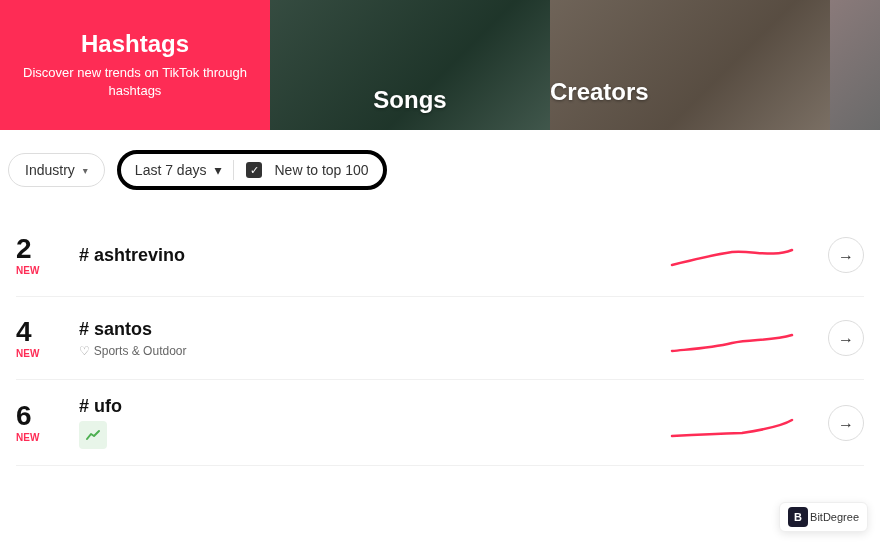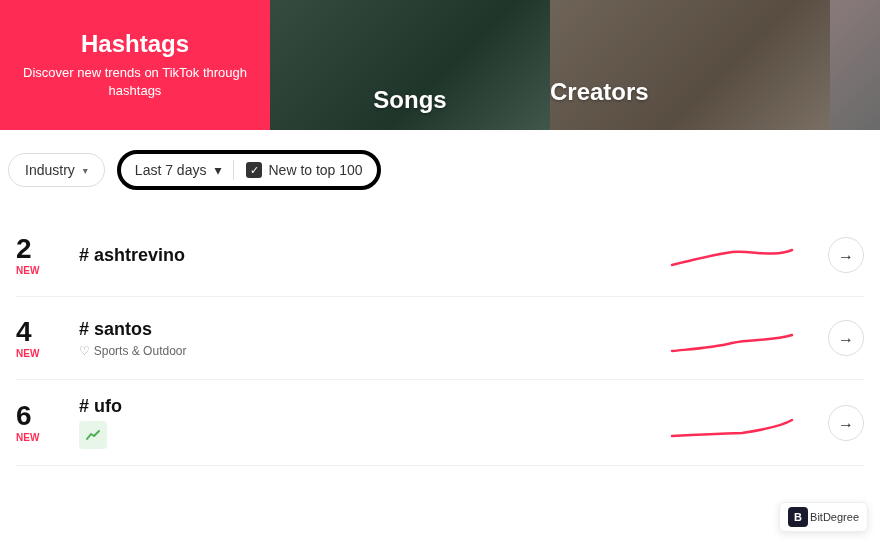--- a/index.html
+++ b/index.html
@@ -156,21 +156,21 @@
 
     .filter-divider {
       width: 1px;
       height: 20px;
       background: #ddd;
     }
 
     .checkbox-group {
       display: flex;
       align-items: flex-start;
-      gap: 6px;
+      gap: 12px;
       cursor: pointer;
       font-size: 14px;
       color: #333;
     }
 
     .checkbox-box {
       width: 16px;
       height: 16px;
       background: #333;
       border-radius: 3px;

